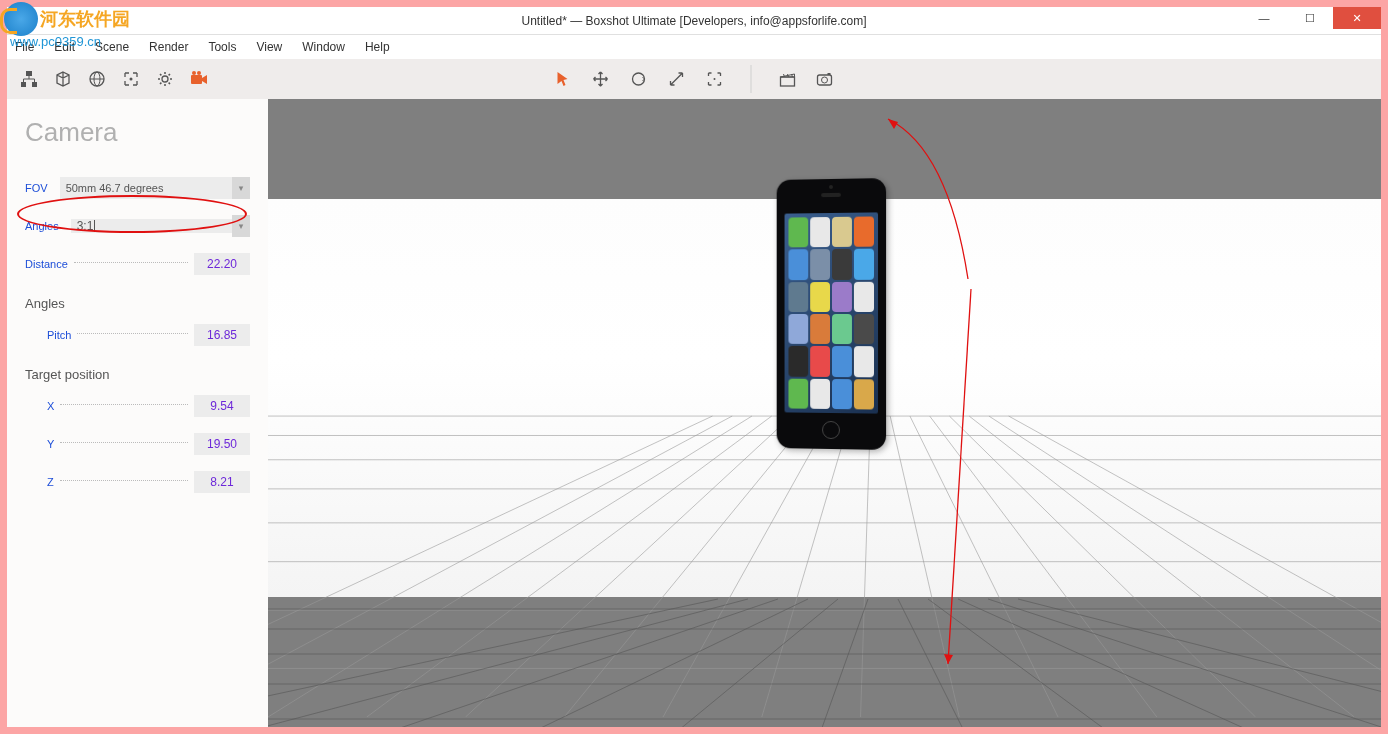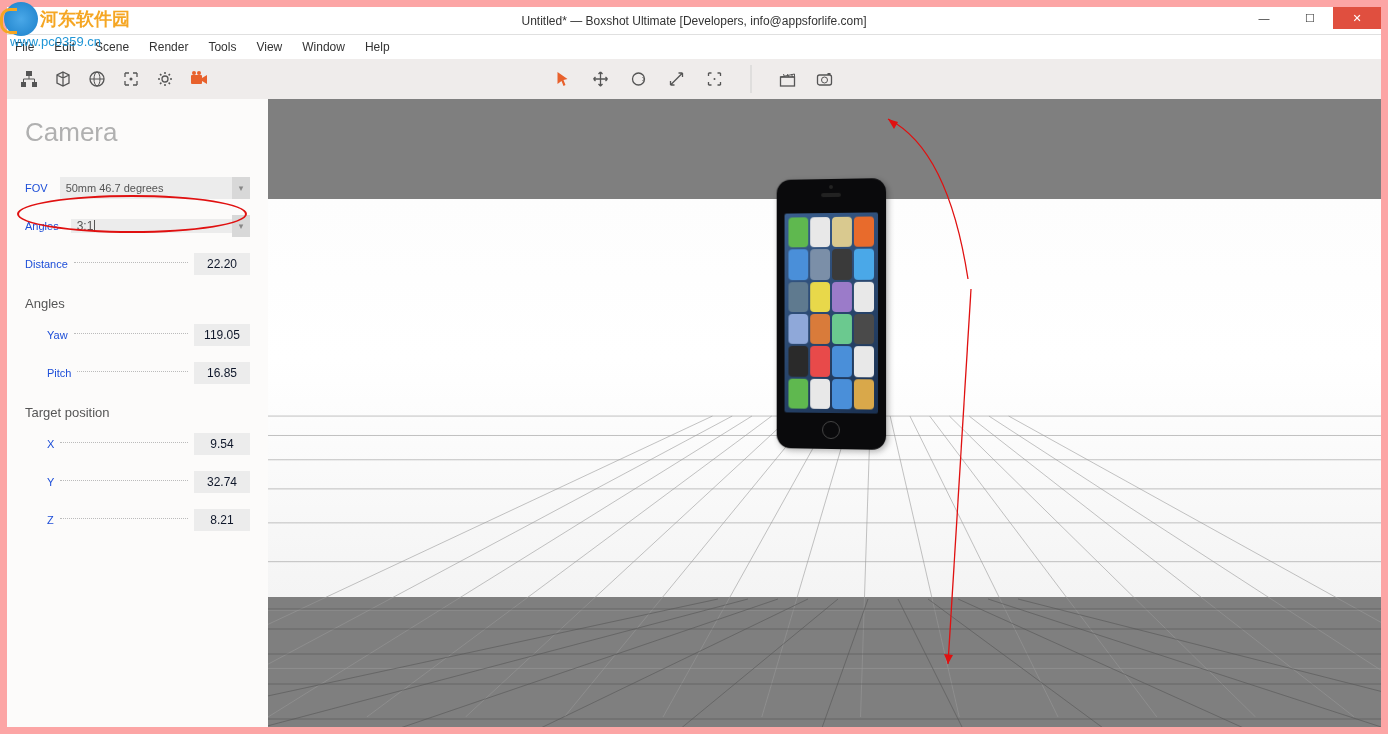--- a/index.html
+++ b/index.html
@@ -17,21 +17,21 @@
 .tool-group-center { position: absolute; left: 50%; transform: translateX(-50%); display: flex; gap: 18px; align-items: center; }
 .tool-sep { width: 1px; height: 28px; background: #d0d0d0; margin: 0 8px; }
 .tool-icon { width: 20px; height: 20px; display: flex; align-items: center; justify-content: center; color: #555; }
 .tool-icon.active { color: #e8612c; }
 .content { flex: 1; display: flex; }
 .sidebar { width: 261px; background: #fcfbfa; padding: 18px; display: flex; flex-direction: column; }
 .panel-title { font-size: 26px; font-weight: 300; color: #b0b0b0; margin-bottom: 28px; }
 .prop-row { display: flex; align-items: center; margin-bottom: 14px; height: 24px; }
 .prop-label { font-size: 11px; color: #1d4ed8; flex: 0 0 auto; }
 .prop-dots { flex: 1; border-bottom: 1px dotted #bbb; margin: 0 6px 4px 6px; }
-.prop-value { width: 56px; height: 22px; background: #ececec; font-size: 12px; color: #0f172a; display: flex; align-items: center; justify-content: center; }
+.prop-value { width: 56px; height: 22px; background: #ececec; font-size: 12px; color: #6d28d9; display: flex; align-items: center; justify-content: center; }
 .prop-select { flex: 1; height: 22px; background: #ececec; font-size: 11px; color: #555; display: flex; align-items: center; padding-left: 6px; position: relative; margin-left: 12px; }
 .prop-select .caret { position: absolute; right: 0; width: 18px; height: 22px; background: #d8d8d8; display: flex; align-items: center; justify-content: center; font-size: 9px; color: #888; }
 .prop-input { flex: 1; height: 14px; background: #ececec; font-size: 12px; color: #555; display: flex; align-items: center; padding-left: 6px; position: relative; margin-left: 12px; border: none; }
 .prop-input .caret { position: absolute; right: 0; width: 18px; height: 22px; background: #d8d8d8; display: flex; align-items: center; justify-content: center; font-size: 9px; color: #888; }
 .sub-label { font-size: 13px; color: #555; margin-bottom: 12px; margin-top: 6px; }
 .indent .prop-label { padding-left: 22px; }
 .highlight-ellipse { position: absolute; border: 2px solid #e01010; border-radius: 50%; width: 230px; height: 38px; left: 17px; top: 195px; pointer-events: none; }
 .viewport { flex: 1; position: relative; background: #7f7f7f; overflow: hidden; }
 .render-area { position: absolute; left: 0; right: 0; top: 100px; bottom: 130px; background: linear-gradient(to bottom, #fdfdfd 0%, #fff 40%, #f4f4f4 100%); }
 .grid-svg { position: absolute; top: 120px; left: 0; right: 0; bottom: 0; }
@@ -195,44 +195,39 @@
       </div>
 
       <div class="prop-row">
         <span class="prop-label">Distance</span>
         <span class="prop-dots"></span>
         <span class="prop-value">22.20</span>
       </div>
 
       <div class="sub-label">Angles</div>
 
-      <div class="prop-row indent">
-        <span class="prop-label">Yaw</span>
-        <span class="prop-dots"></span>
-        <span class="prop-value">119.05</span>
-      </div>
 
       <div class="prop-row indent">
         <span class="prop-label">Pitch</span>
         <span class="prop-dots"></span>
         <span class="prop-value">16.85</span>
       </div>
 
       <div class="sub-label">Target position</div>
 
       <div class="prop-row indent">
         <span class="prop-label">X</span>
         <span class="prop-dots"></span>
         <span class="prop-value">9.54</span>
       </div>
 
       <div class="prop-row indent">
         <span class="prop-label">Y</span>
         <span class="prop-dots"></span>
-        <span class="prop-value">32.74</span>
+        <span class="prop-value">19.50</span>
       </div>
 
       <div class="prop-row indent">
         <span class="prop-label">Z</span>
         <span class="prop-dots"></span>
         <span class="prop-value">8.21</span>
       </div>
     </div>
 
     <div class="viewport">

